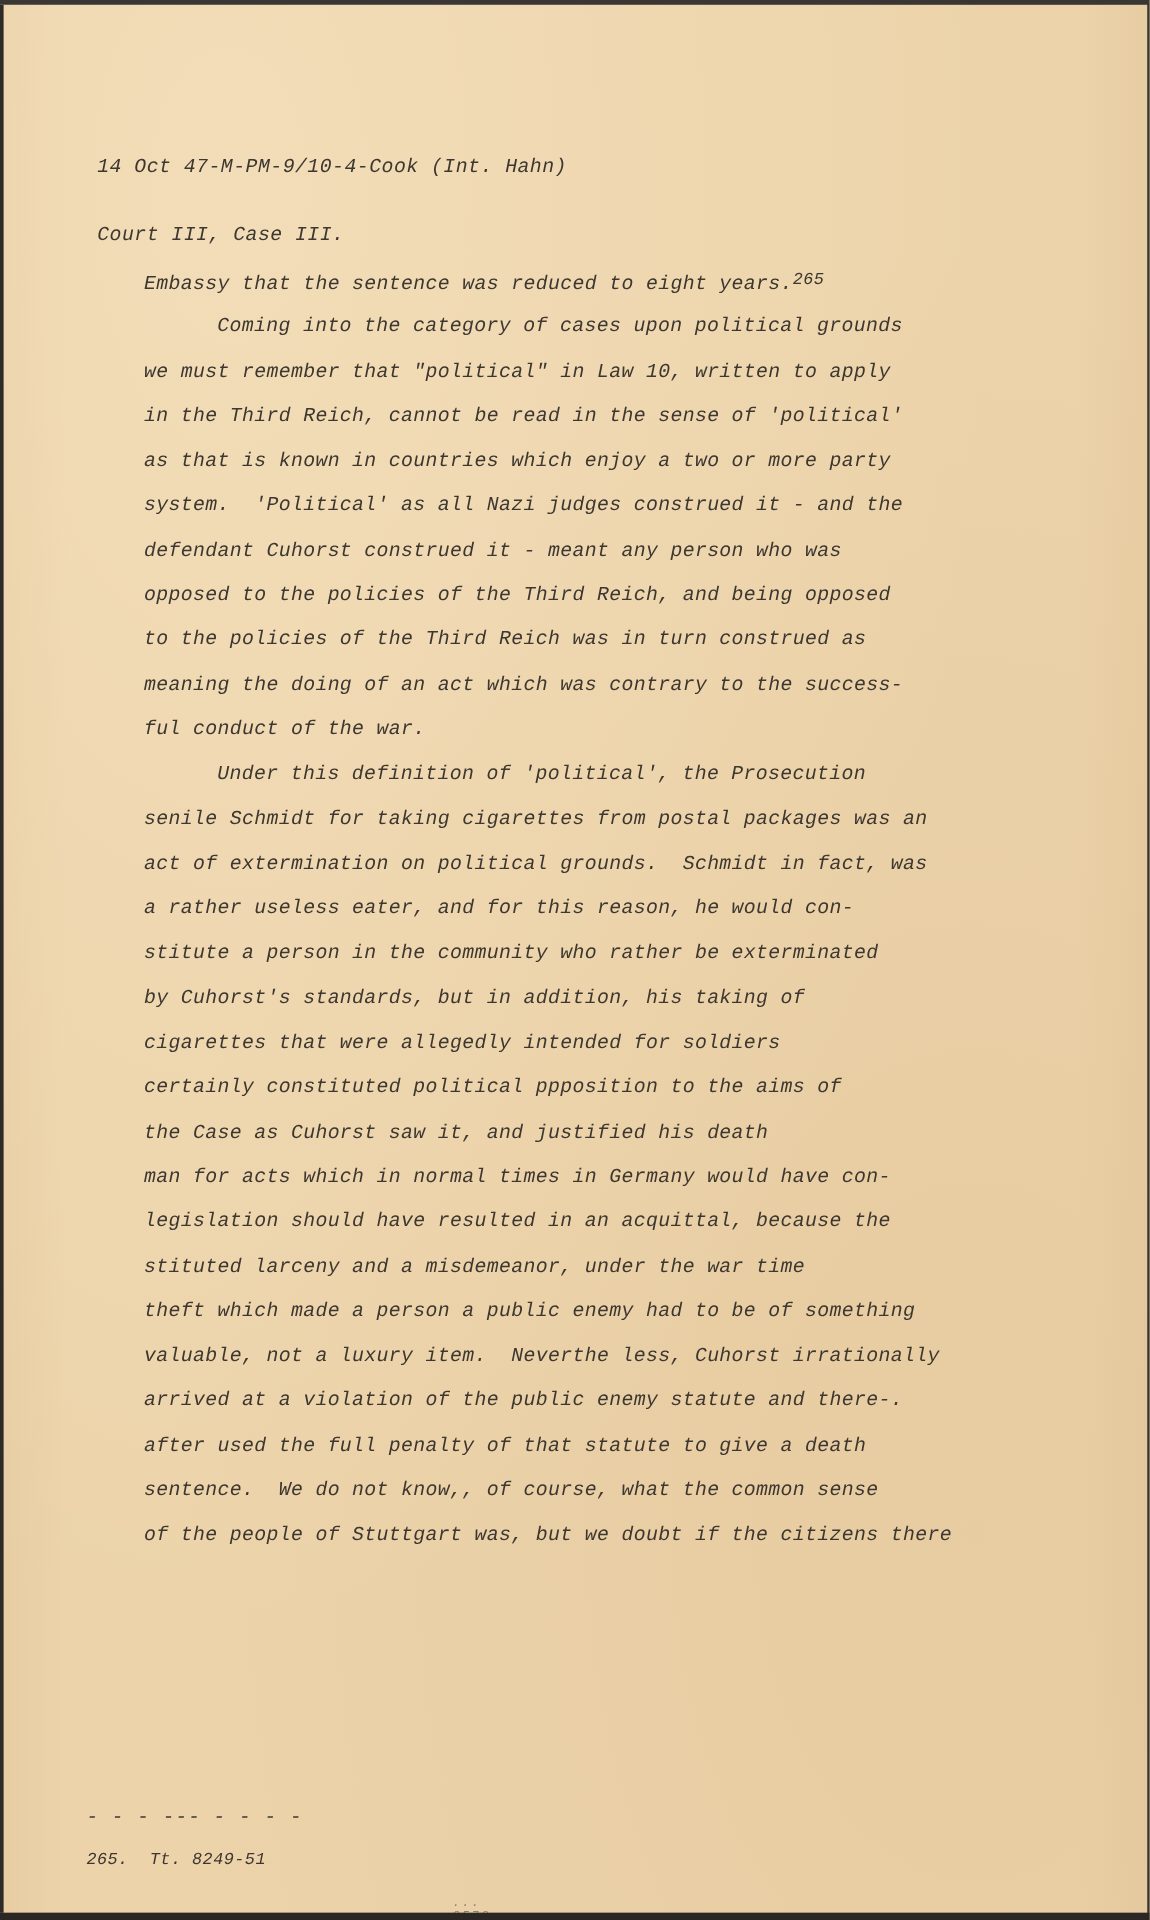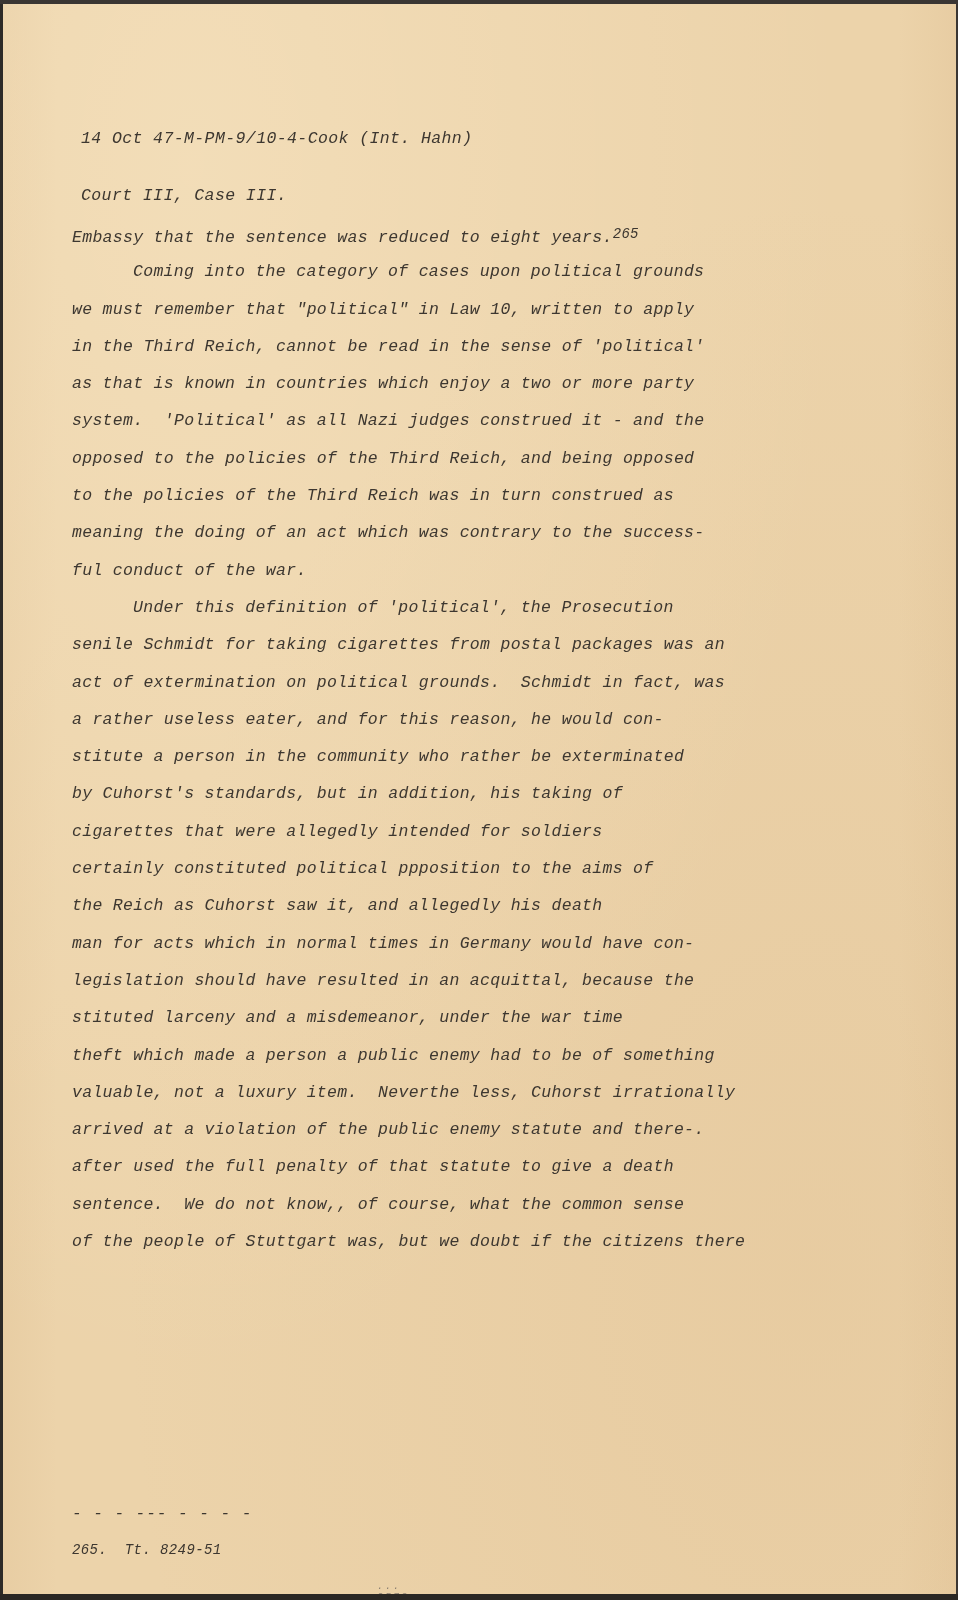--- a/index.html
+++ b/index.html
@@ -52,20 +52,21 @@
       top: 212px;
       width: 860px;
       font-size: 16.5px;
       color: #3d3730;
     }
     .line {
       height: 37.3px;
       line-height: 37.3px;
       white-space: pre;
       letter-spacing: 0.3px;
+      margin-left: 48px;
     }
     .line.indent {
       padding-left: 61px;
     }
     .fn-ref {
       font-size: 14px;
       vertical-align: 4px;
     }
     .footnote-rule {
       position: absolute;
@@ -115,33 +116,34 @@
     <div>Court III, Case III.</div>
   </div>
 
   <div class="body-text" id="body-text">
       <div class="line"><span>Embassy that the sentence was reduced to eight years.</span><span class="fn-ref">265</span></div>
       <div class="line indent"><span>Coming into the category of cases upon political grounds</span></div>
       <div class="line"><span>we must remember that "political" in Law 10, written to apply</span></div>
       <div class="line"><span>in the Third Reich, cannot be read in the sense of 'political'</span></div>
       <div class="line"><span>as that is known in countries which enjoy a two or more party</span></div>
       <div class="line"><span>system.  'Political' as all Nazi judges construed it - and the</span></div>
+      <div class="line"><span>defendant Cuhorst construed it - meant any person who was</span></div>
       <div class="line"><span>opposed to the policies of the Third Reich, and being opposed</span></div>
       <div class="line"><span>to the policies of the Third Reich was in turn construed as</span></div>
       <div class="line"><span>meaning the doing of an act which was contrary to the success-</span></div>
       <div class="line"><span>ful conduct of the war.</span></div>
       <div class="line indent"><span>Under this definition of 'political', the Prosecution</span></div>
       <div class="line"><span>senile Schmidt for taking cigarettes from postal packages was an</span></div>
       <div class="line"><span>act of extermination on political grounds.  Schmidt in fact, was</span></div>
       <div class="line"><span>a rather useless eater, and for this reason, he would con-</span></div>
       <div class="line"><span>stitute a person in the community who rather be exterminated</span></div>
       <div class="line"><span>by Cuhorst's standards, but in addition, his taking of</span></div>
       <div class="line"><span>cigarettes that were allegedly intended for soldiers</span></div>
       <div class="line"><span>certainly constituted political ppposition to the aims of</span></div>
-      <div class="line"><span>the Reich as Cuhorst saw it, and allegedly his death</span></div>
+      <div class="line"><span>the Case as Cuhorst saw it, and justified his death</span></div>
       <div class="line"><span>man for acts which in normal times in Germany would have con-</span></div>
       <div class="line"><span>legislation should have resulted in an acquittal, because the</span></div>
       <div class="line"><span>stituted larceny and a misdemeanor, under the war time</span></div>
       <div class="line"><span>theft which made a person a public enemy had to be of something</span></div>
       <div class="line"><span>valuable, not a luxury item.  Neverthe less, Cuhorst irrationally</span></div>
       <div class="line"><span>arrived at a violation of the public enemy statute and there-.</span></div>
       <div class="line"><span>after used the full penalty of that statute to give a death</span></div>
       <div class="line"><span>sentence.  We do not know,, of course, what the common sense</span></div>
       <div class="line"><span>of the people of Stuttgart was, but we doubt if the citizens there</span></div>
     </div>

